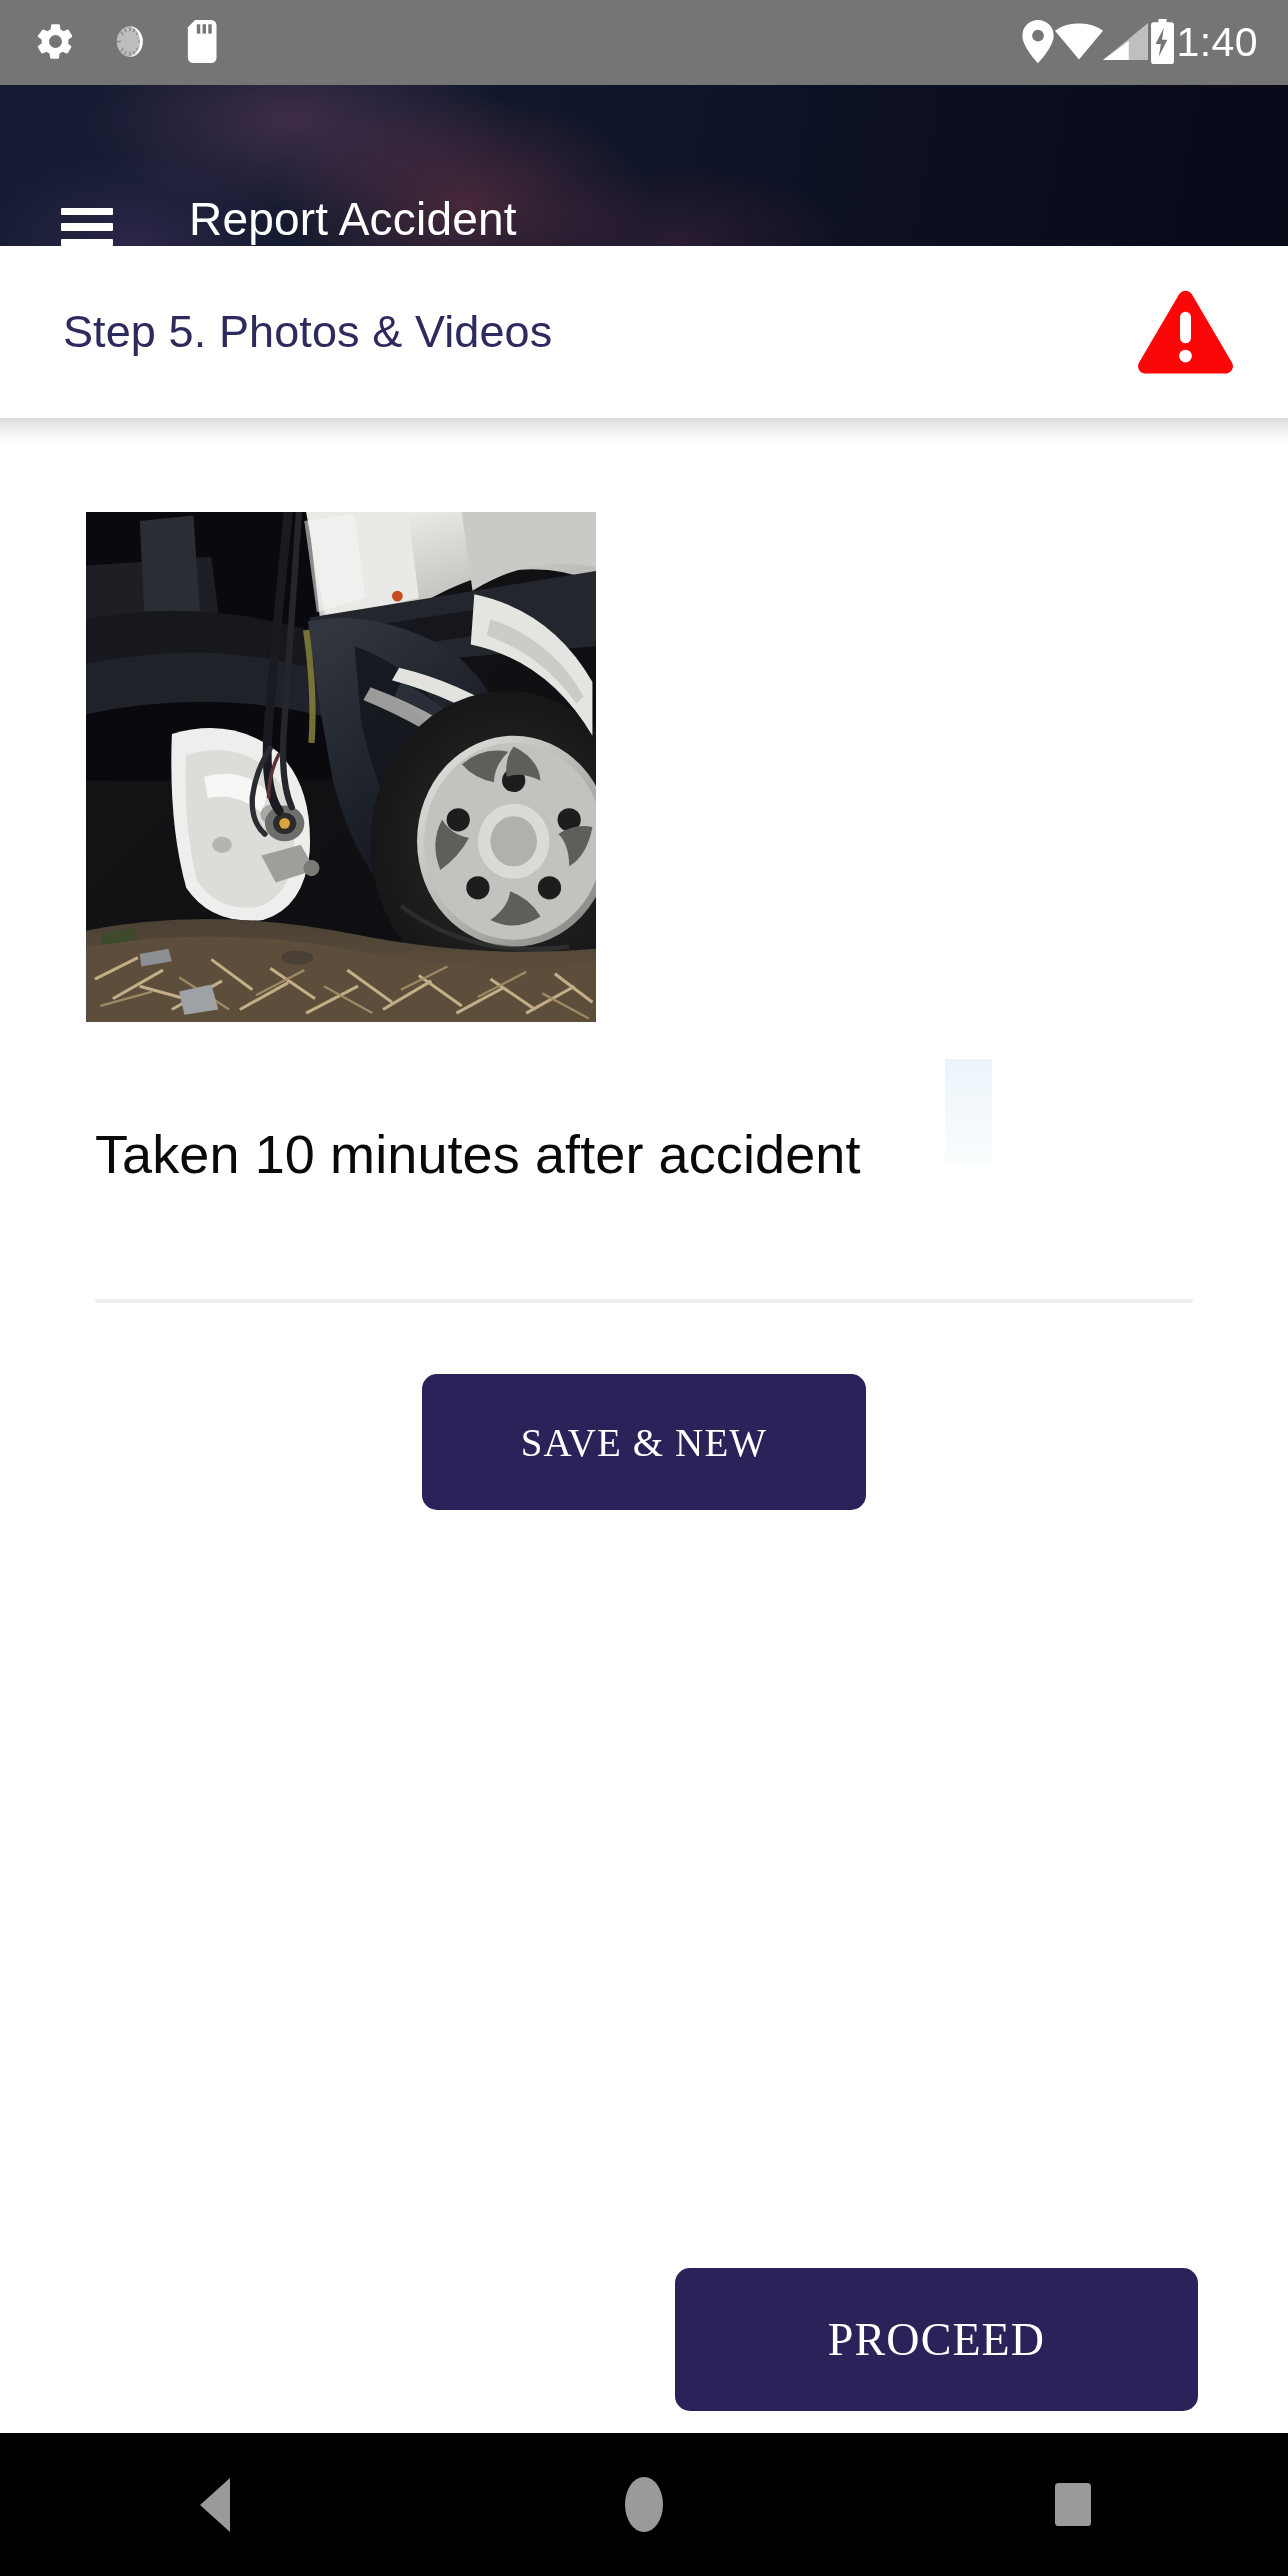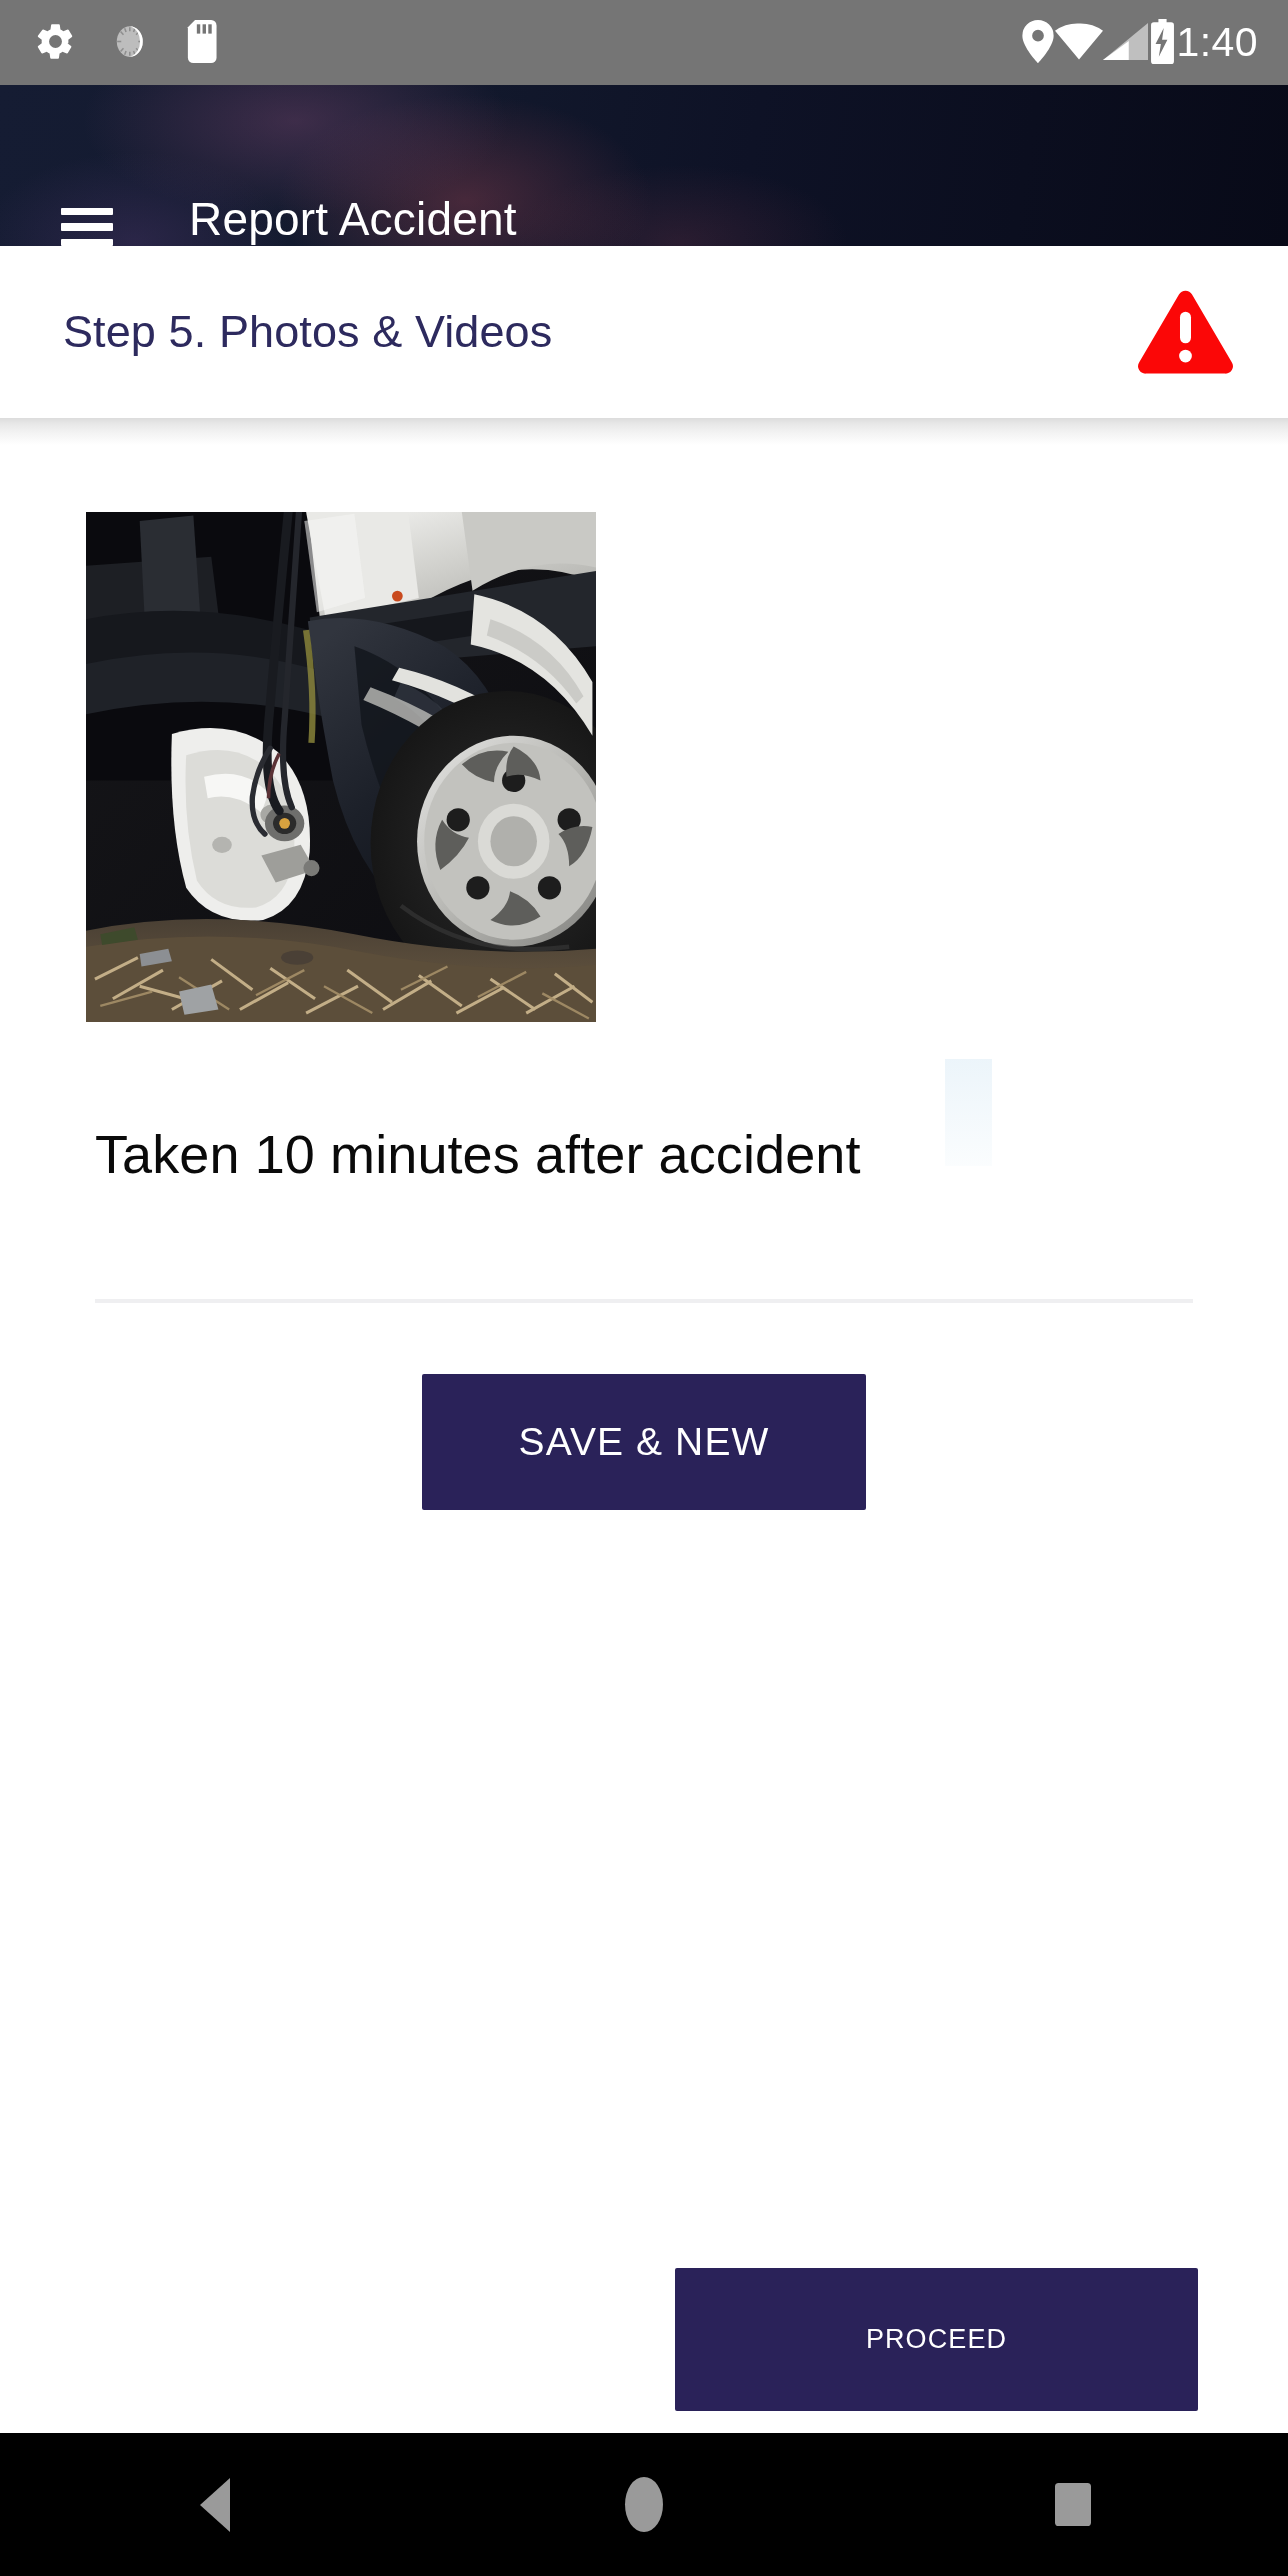--- a/index.html
+++ b/index.html
@@ -80,33 +80,33 @@
   .field-caret {
     position:absolute; left:850px; top:-34px; width:47px; height:107px;
     background:linear-gradient(to bottom, rgba(235,244,250,0.95), rgba(247,251,253,0.55));
     pointer-events:none;
   }
   .field-underline {
     position:absolute; left:95px; top:854px; width:1098px; height:3.6px; background:#efeff1;
   }
 
   .btn {
-    background:#2a2259; color:#ffffff; border:none; border-radius:2px;
-    font-family:Liberation Sans, sans-serif; letter-spacing:1.1px;
+    background:#2a2259; color:#ffffff; border:none; border-radius:15px;
+    font-family:Liberation Serif, serif; letter-spacing:1.1px;
     display:flex; align-items:center; justify-content:center; cursor:pointer;
   }
   .btn-save {
     position:absolute; left:422px; top:929px; width:444px; height:136px;
     font-size:39px;
   }
 
   
   .bottombar { position:absolute; left:0; top:2216px; width:1288px; height:217px; background:#ffffff; }
   .btn-back    { position:absolute; left:89px;  top:52px; width:523px; height:143px; font-size:39px; }
-  .btn-proceed { position:absolute; left:675px;  top:52px; width:523px; height:143px; font-size:27px; }
+  .btn-proceed { position:absolute; left:675px;  top:52px; width:523px; height:143px; font-size:46px; }
 
   
   .navbar {
     position:absolute; left:0; top:2433px; width:1288px; height:143px; background:#000000;
     display:flex; align-items:center; justify-content:space-around;
   }
   .nav-btn { width:143px; height:143px; display:flex; align-items:center; justify-content:center; cursor:pointer; }
   .nav-back {
     width:0; height:0; border-top:27px solid transparent; border-bottom:27px solid transparent;
     border-right:30px solid #9a9a9a;

